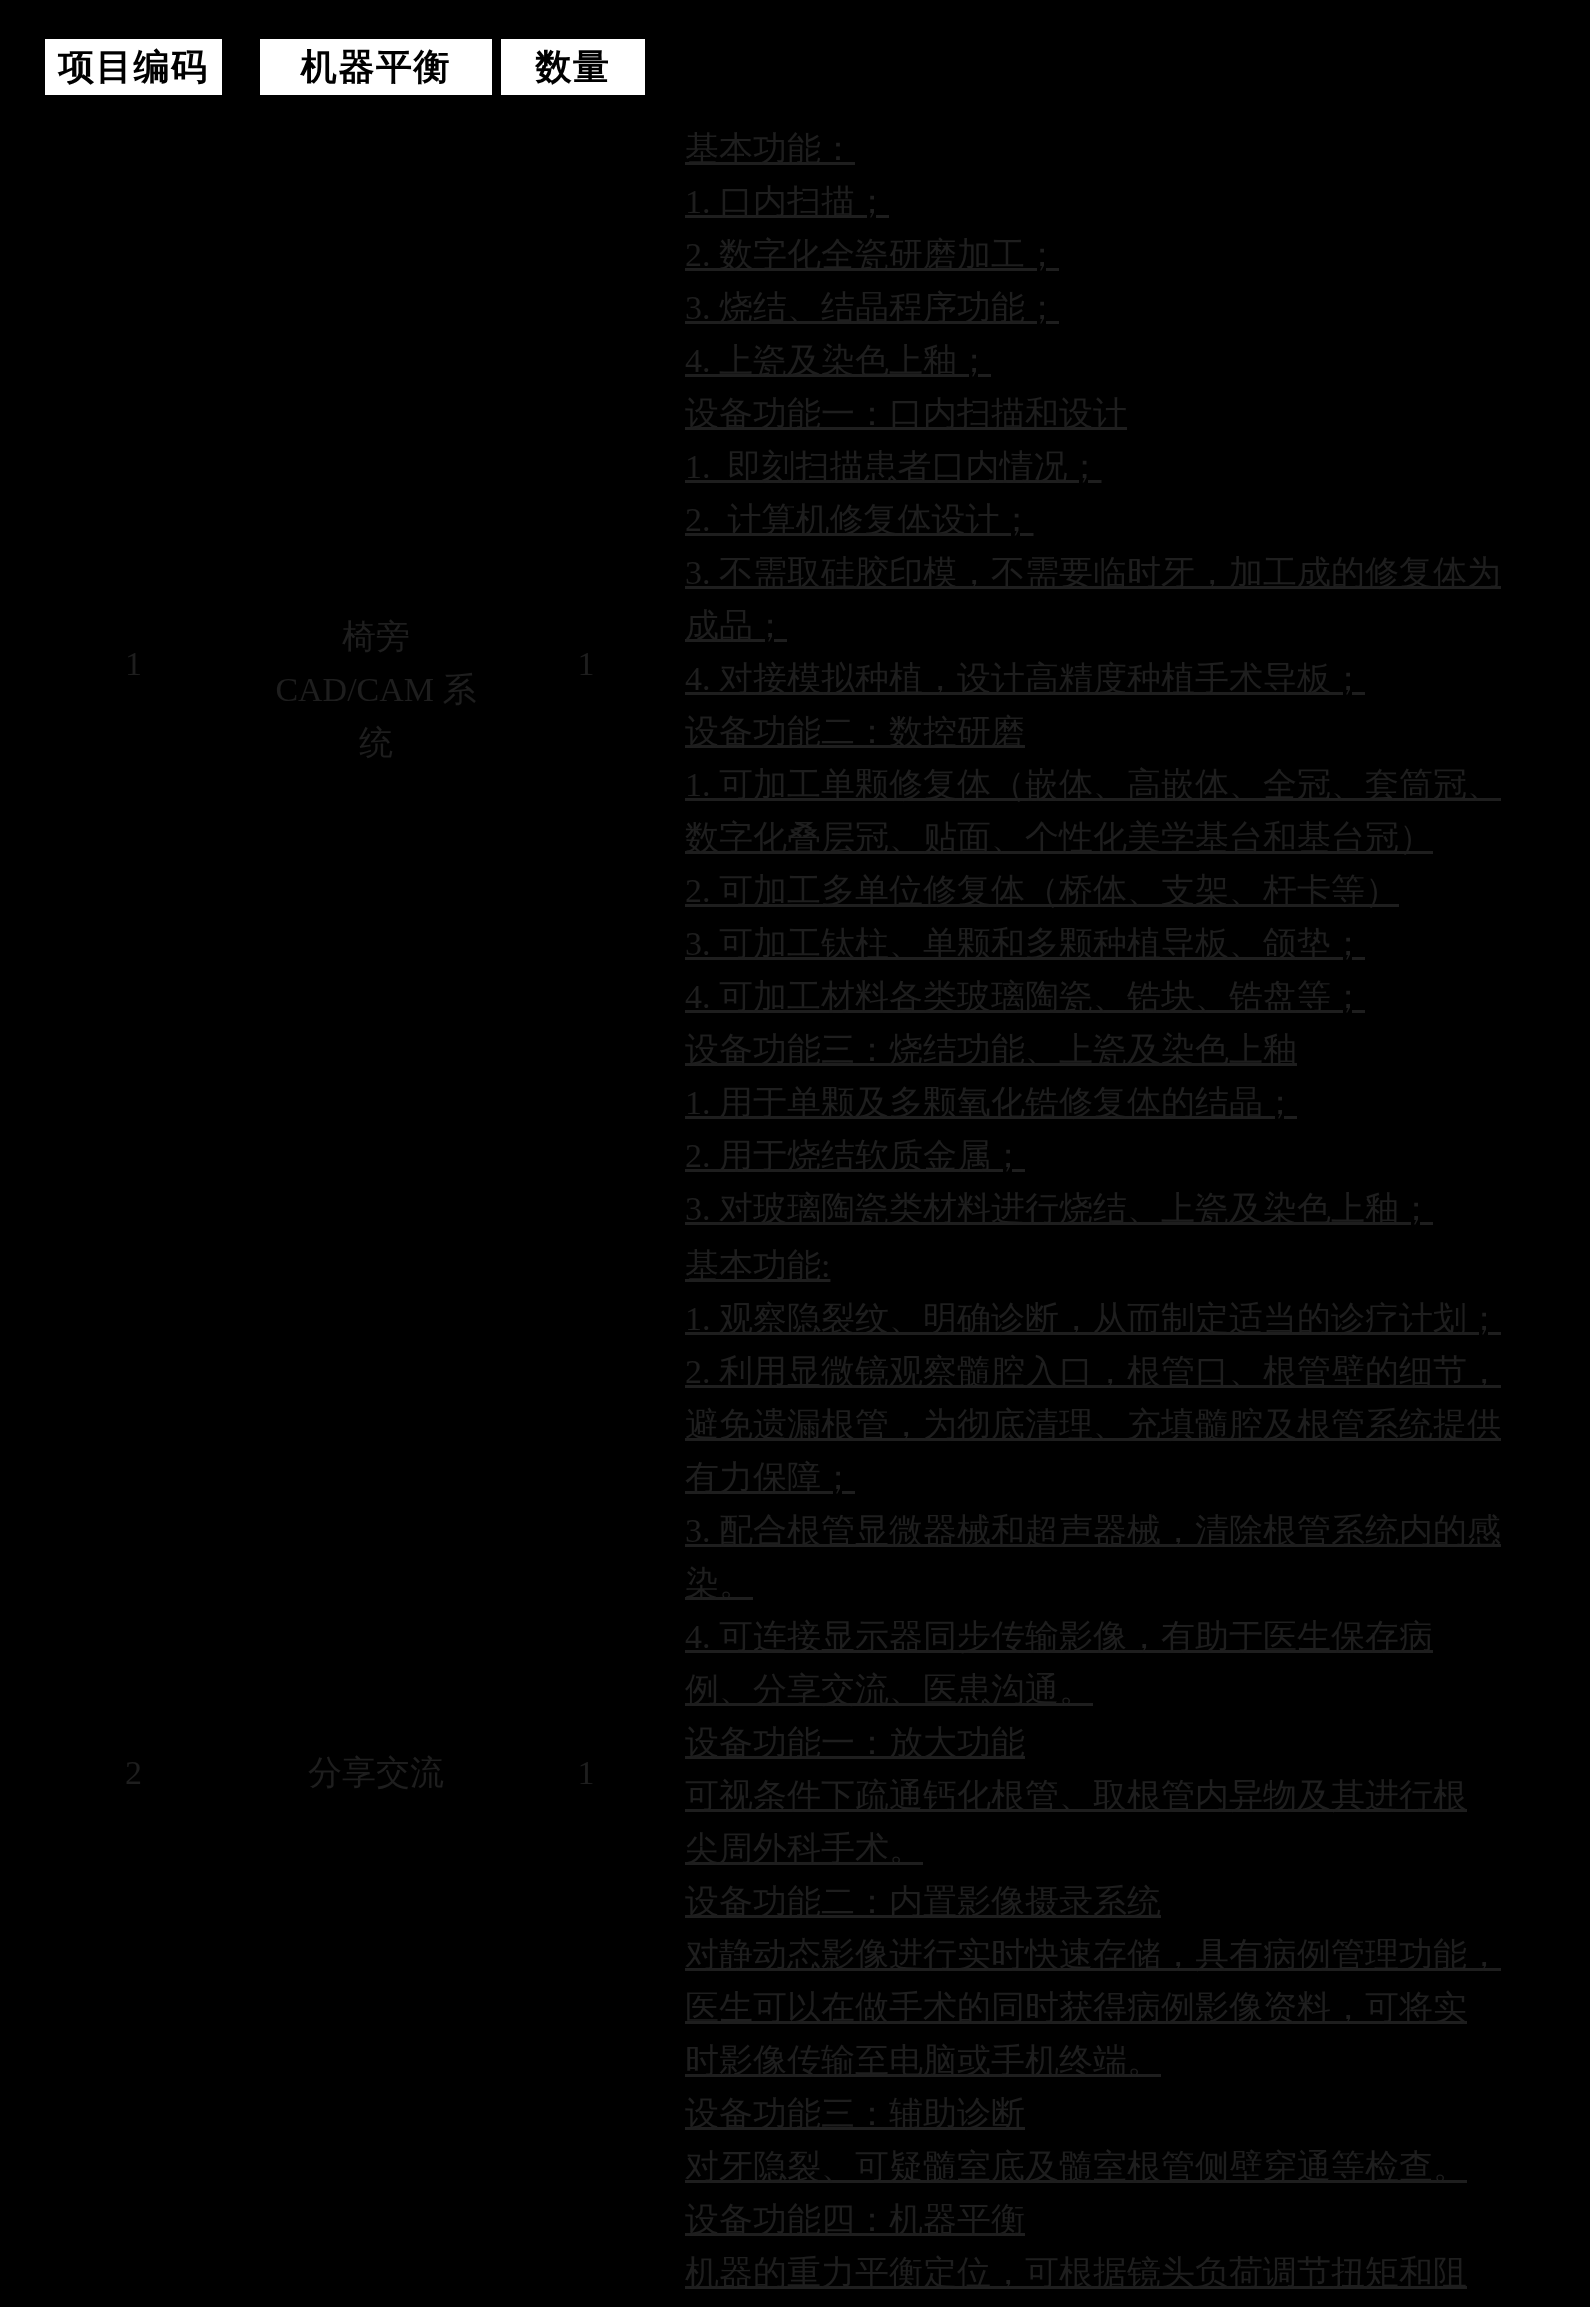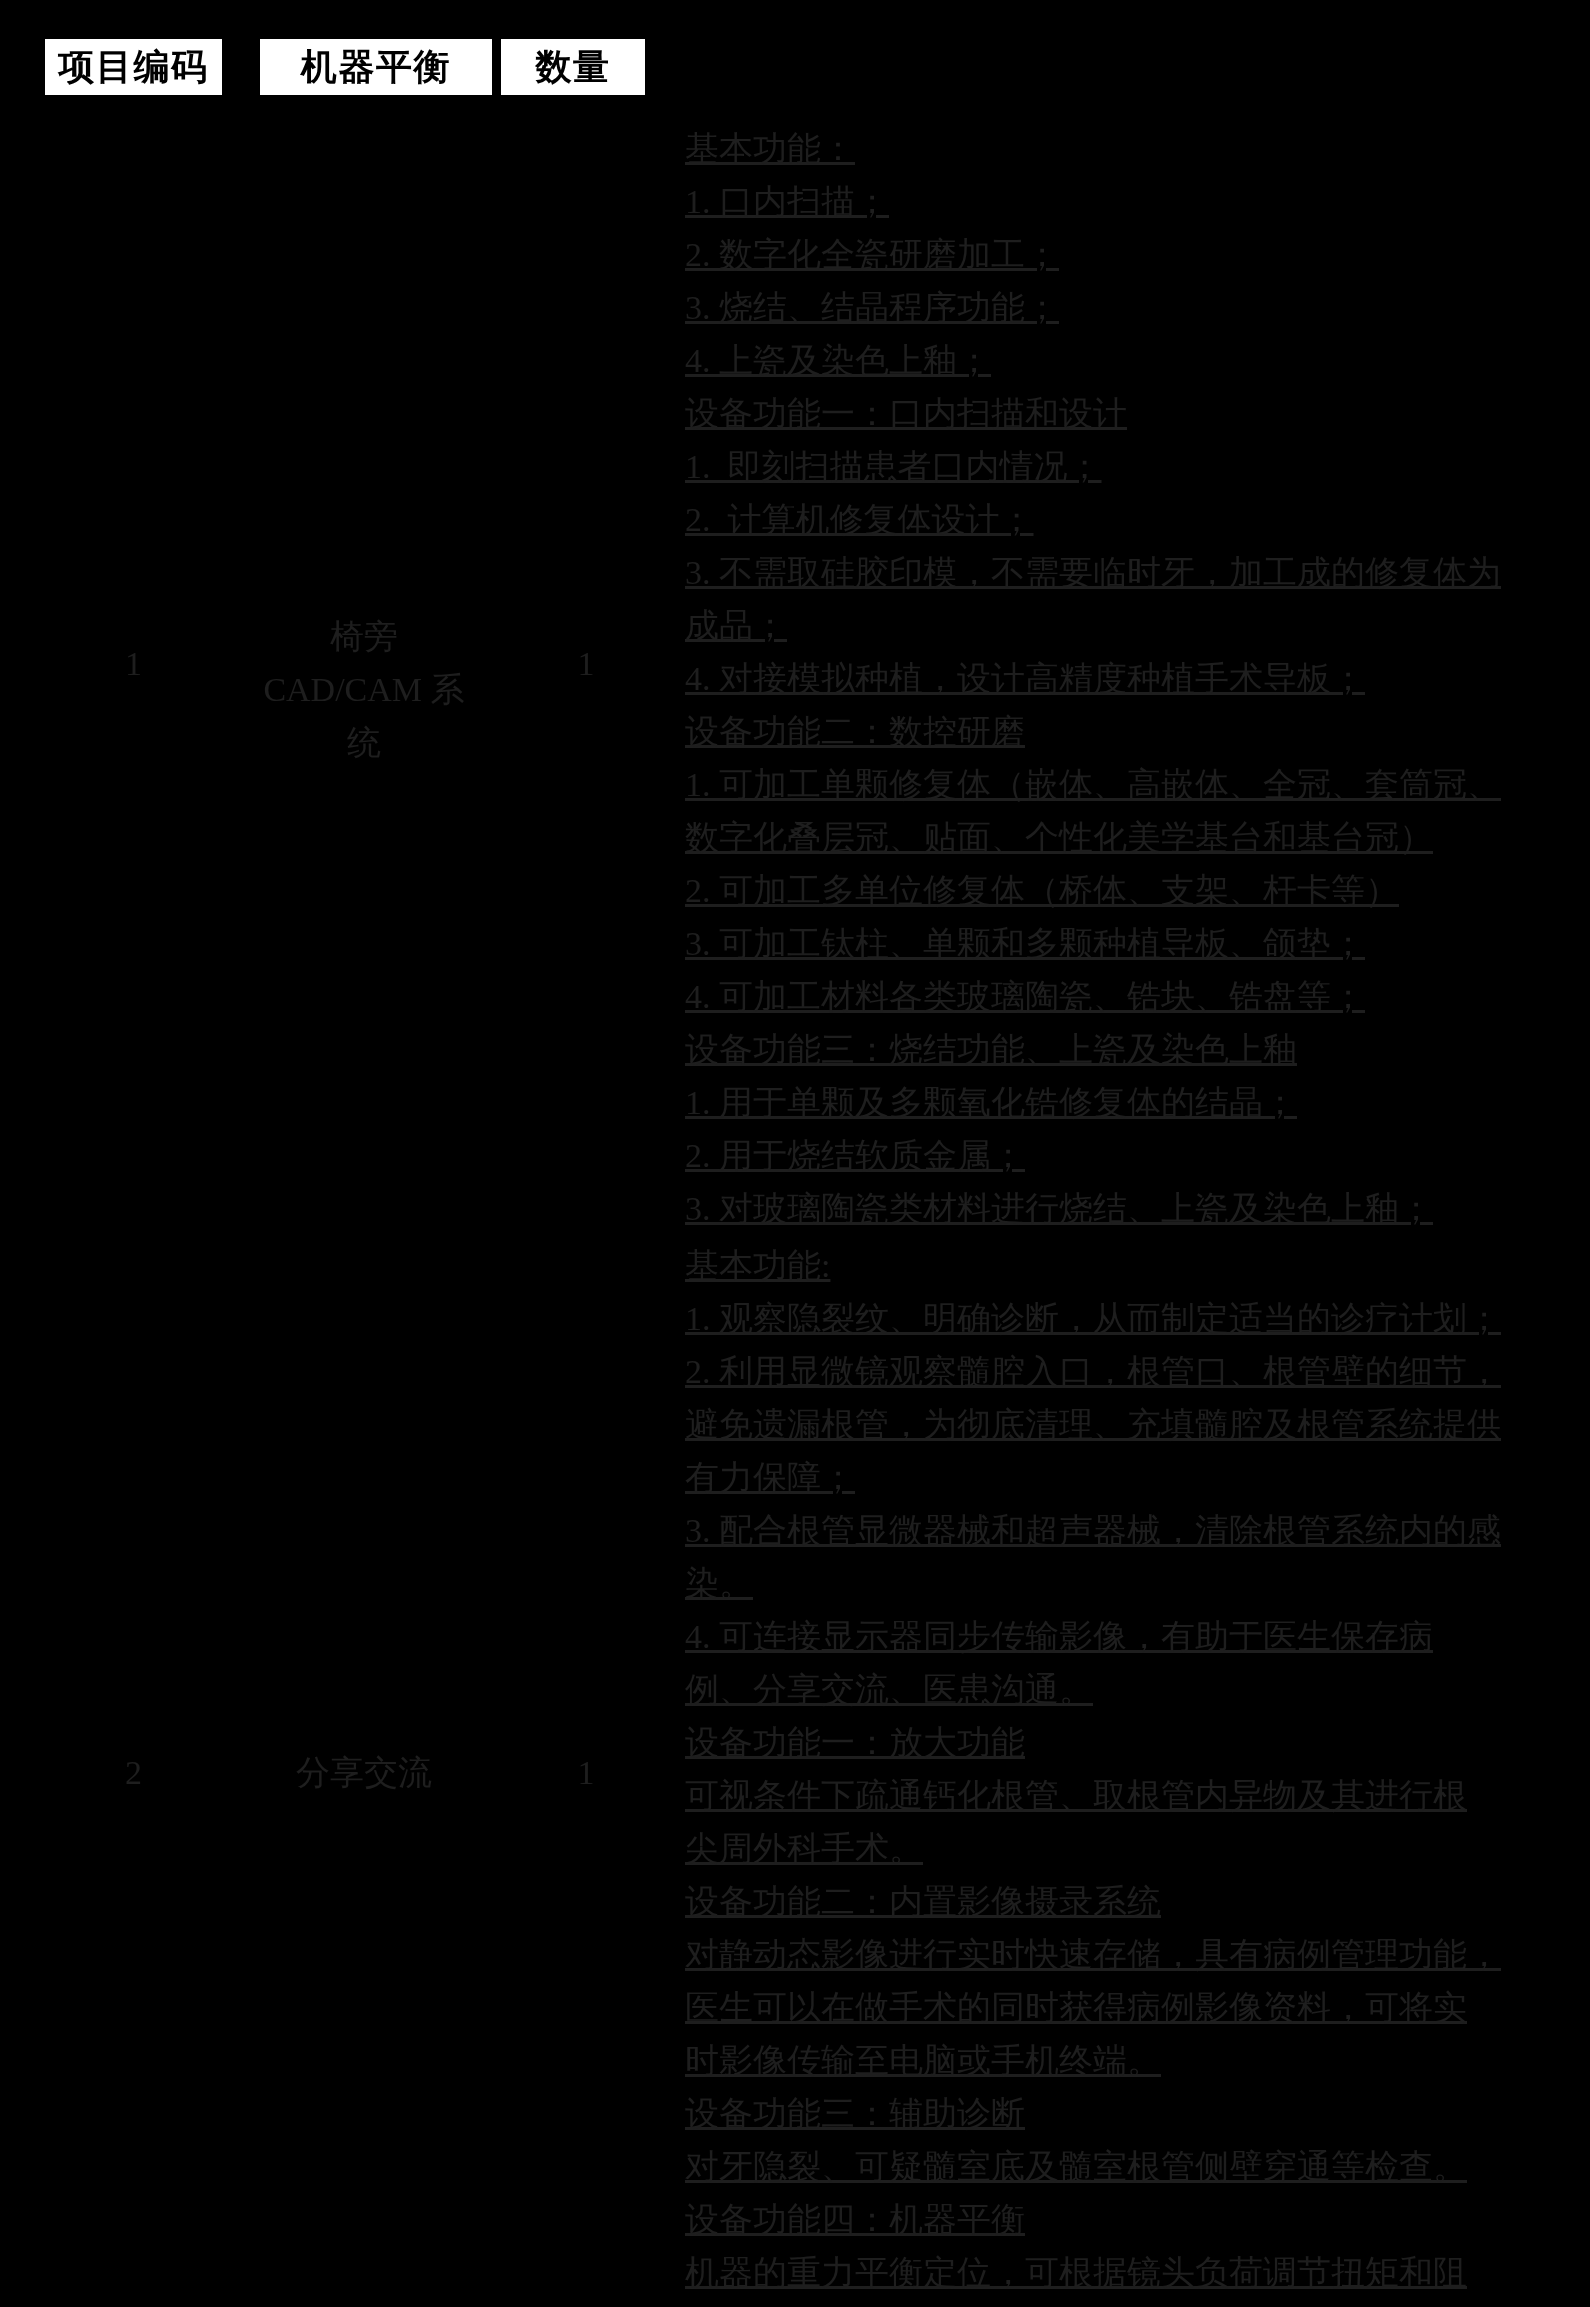--- a/index.html
+++ b/index.html
@@ -44,21 +44,21 @@
     display: flex;
     flex-direction: column;
     align-items: center;
     justify-content: center;
     text-align: center;
     box-sizing: border-box;
   }
   .row1 .bcell { top: 94px;  height: 1138px; }
   .row2 .bcell { top: 1232px; height: 1081px; }
   .bcell.c1 { left: 45px;  width: 177px; }
-  .bcell.c2 { left: 248px; width: 232px; }
+  .bcell.c2 { left: 260px; width: 232px; }
   .bcell.c3 { left: 514px; width: 144px; }
 
   .req {
     position: absolute;
     left: 685px;
     width: 893px;
     color: #1e1e1e;
     font-size: 34px;
     line-height: 53px;
     text-align: left;

